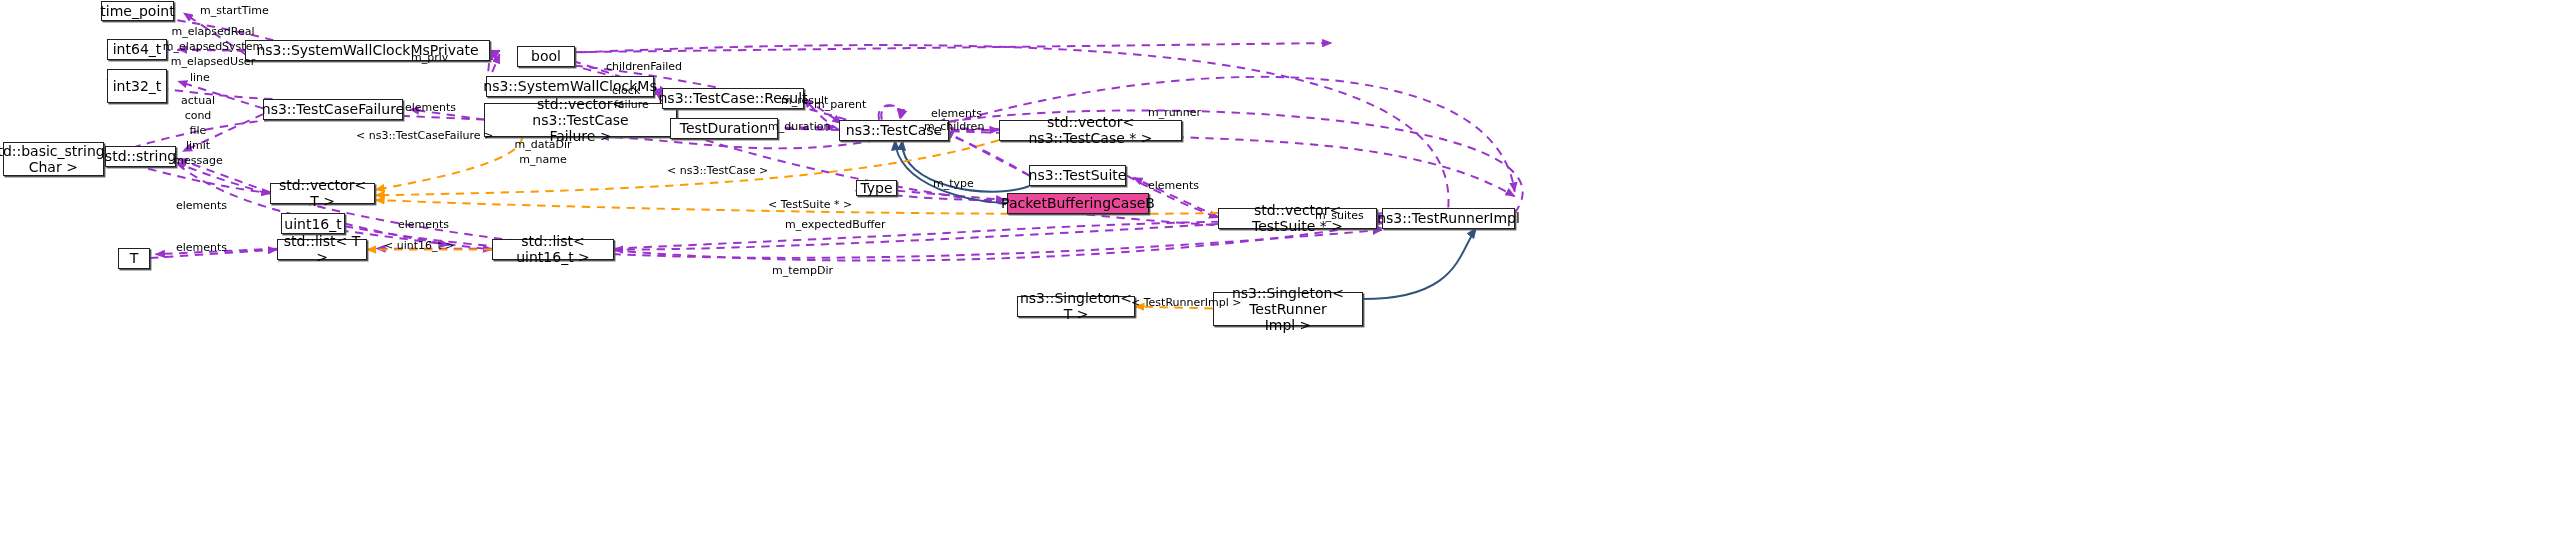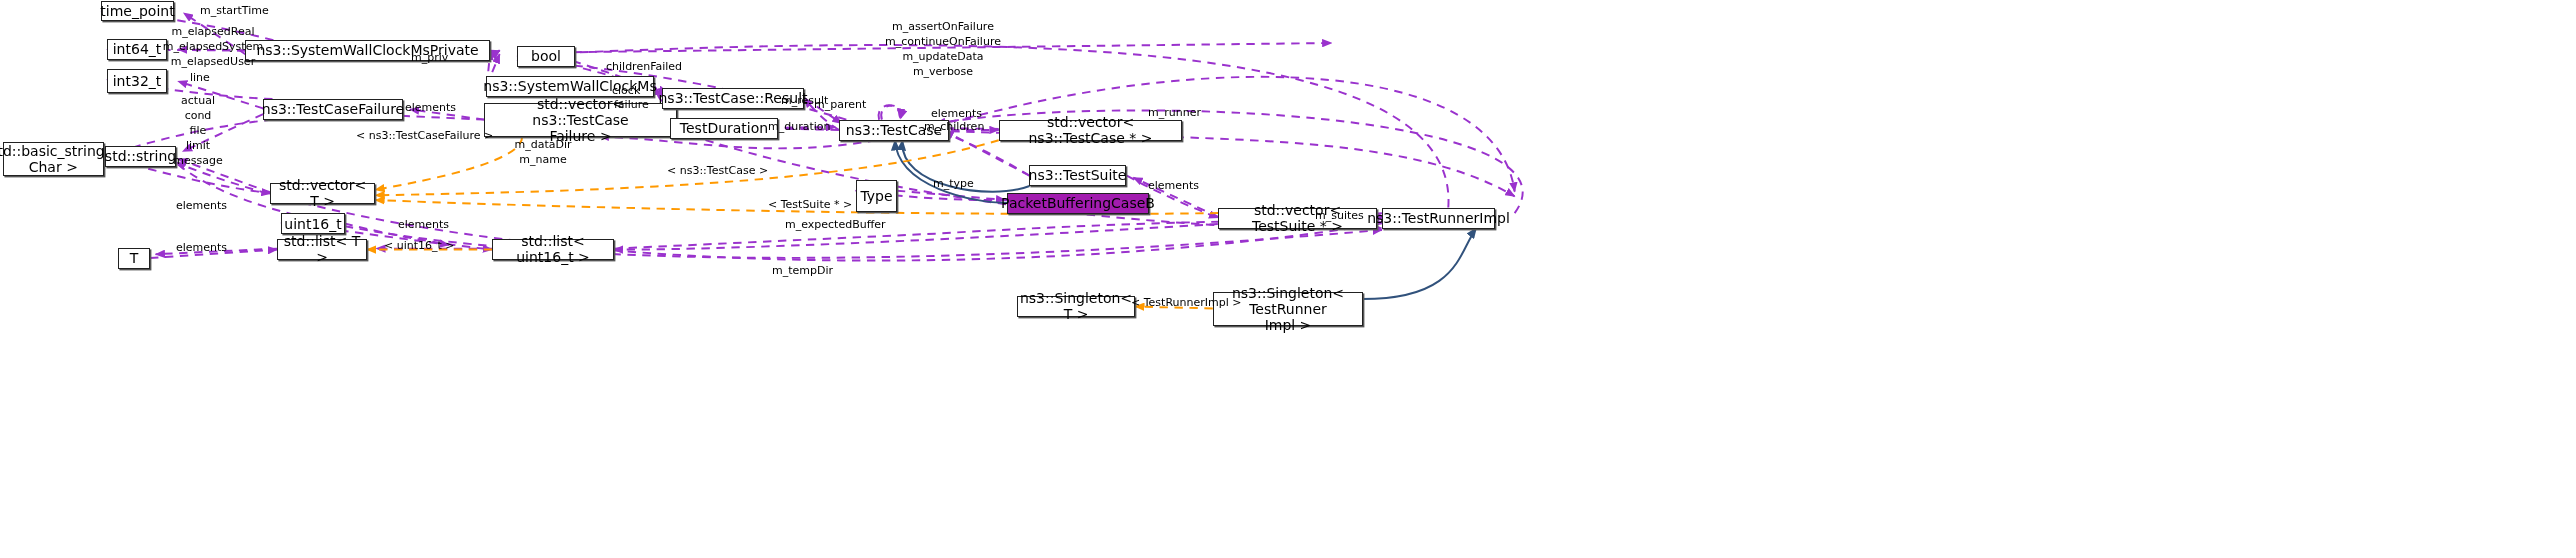--- a/index.html
+++ b/index.html
@@ -15,21 +15,21 @@
     font-size:14px;
     line-height:16px;
     display:flex;
     align-items:center;
     justify-content:center;
     text-align:center;
     padding:0.9px 4.7px;
     white-space:pre-line;
     box-shadow:1.4px 1.4px 0 0 #555555;
   }
-  .node.highlight{background:#a21caf;border-color:#212121;}
+  .node.highlight{background:#ec4899;border-color:#212121;}
   .edge-label{
     position:absolute;
     font-size:11px;
     line-height:15px;
     color:#000000;
     white-space:pre-line;
     text-align:center;
     transform:translateX(-50%);
   }
   .edge-label.la-left{transform:none;text-align:left;}
@@ -120,52 +120,48 @@
       <path class="t" d="M 558,146 C 560,175 440,196 401,203"></path>
       <path class="t" d="M 1068,150 C 900,200 600,205 401,209"></path>
       <path class="t" d="M 1303,228 C 1000,232 600,222 401,214"></path>
       <path class="t" d="M 526,267 L 392,267"></path>
       <path class="t" d="M 1297,330 L 1214,328"></path>
     </svg>
 
   <div class="node" style="left:101px;top:0.9px;width:73px;height:20.6px;">time_point</div>
   <div class="node" style="left:107px;top:39px;width:60px;height:20.6px;">int64_t</div>
   <div class="node" style="left:245px;top:40px;width:245px;height:20.6px;">ns3::SystemWallClockMsPrivate</div>
-  <div class="node" style="left:107px;top:69px;width:60px;height:24px;">int32_t</div>
+  <div class="node" style="left:107px;top:69px;width:60px;height:34px;">int32_t</div>
   <div class="node" style="left:263px;top:99px;width:140px;height:20.6px;">ns3::TestCaseFailure</div>
   <div class="node" style="left:484px;top:103px;width:193px;height:34px;">std::vector&lt; ns3::TestCase
 Failure &gt;</div>
   <div class="node" style="left:486px;top:76px;width:168px;height:20.6px;">ns3::SystemWallClockMs</div>
   <div class="node" style="left:517px;top:46px;width:58px;height:20.6px;">bool</div>
   <div class="node" style="left:662px;top:88px;width:142px;height:20.6px;">ns3::TestCase::Result</div>
   <div class="node" style="left:670px;top:118px;width:108px;height:20.6px;">TestDuration</div>
   <div class="node" style="left:839px;top:120px;width:110px;height:20.6px;">ns3::TestCase</div>
   <div class="node" style="left:999px;top:120px;width:183px;height:20.6px;">std::vector&lt; ns3::TestCase * &gt;</div>
   <div class="node" style="left:2.8px;top:142px;width:101px;height:34px;">std::basic_string&lt;
 Char &gt;</div>
   <div class="node" style="left:105px;top:146px;width:71px;height:20.6px;">std::string</div>
   <div class="node" style="left:1029px;top:165px;width:97px;height:20.6px;">ns3::TestSuite</div>
   <div class="node" style="left:270px;top:183px;width:105px;height:20.6px;">std::vector&lt; T &gt;</div>
-  <div class="node" style="left:856px;top:180px;width:41px;height:32px;">Type</div>
+  <div class="node" style="left:856px;top:180px;width:41px;height:16px;">Type</div>
   <div class="node highlight" style="left:1007px;top:193px;width:142px;height:20.6px;">PacketBufferingCaseB</div>
   <div class="node" style="left:281px;top:213px;width:64px;height:21px;">uint16_t</div>
   <div class="node" style="left:1218px;top:208px;width:159px;height:20.6px;">std::vector&lt; TestSuite * &gt;</div>
-  <div class="node" style="left:1382px;top:208px;width:113px;height:20.6px;">ns3::TestRunnerImpl</div>
+  <div class="node" style="left:1382px;top:208px;width:133px;height:20.6px;">ns3::TestRunnerImpl</div>
   <div class="node" style="left:277px;top:239px;width:90px;height:20.6px;">std::list&lt; T &gt;</div>
   <div class="node" style="left:492px;top:239px;width:122px;height:20.6px;">std::list&lt; uint16_t &gt;</div>
   <div class="node" style="left:118px;top:248px;width:32px;height:20.6px;">T</div>
   <div class="node" style="left:1017px;top:296px;width:118px;height:20.6px;">ns3::Singleton&lt; T &gt;</div>
   <div class="node" style="left:1213px;top:292px;width:150px;height:34px;">ns3::Singleton&lt; TestRunner
 Impl &gt;</div>
 
   <div class="edge-label la-left" style="left:200px;top:2.8px;">m_startTime</div>
-  <div class="edge-label" style="left:943px;top:18.7px;">m_assertOnFailure
-m_continueOnFailure
-m_updateData
-m_verbose</div>
   <div class="edge-label" style="left:213px;top:24px;">m_elapsedReal
 m_elapsedSystem
 m_elapsedUser</div>
   <div class="edge-label la-left" style="left:411px;top:50px;">m_priv</div>
   <div class="edge-label la-left" style="left:606px;top:59px;">childrenFailed</div>
   <div class="edge-label la-left" style="left:190px;top:70px;">line</div>
   <div class="edge-label la-left" style="left:612px;top:83px;">clock</div>
   <div class="edge-label la-left" style="left:781px;top:93px;">m_result</div>
   <div class="edge-label la-left" style="left:814px;top:97px;">m_parent</div>
   <div class="edge-label la-left" style="left:614px;top:97px;">failure</div>

